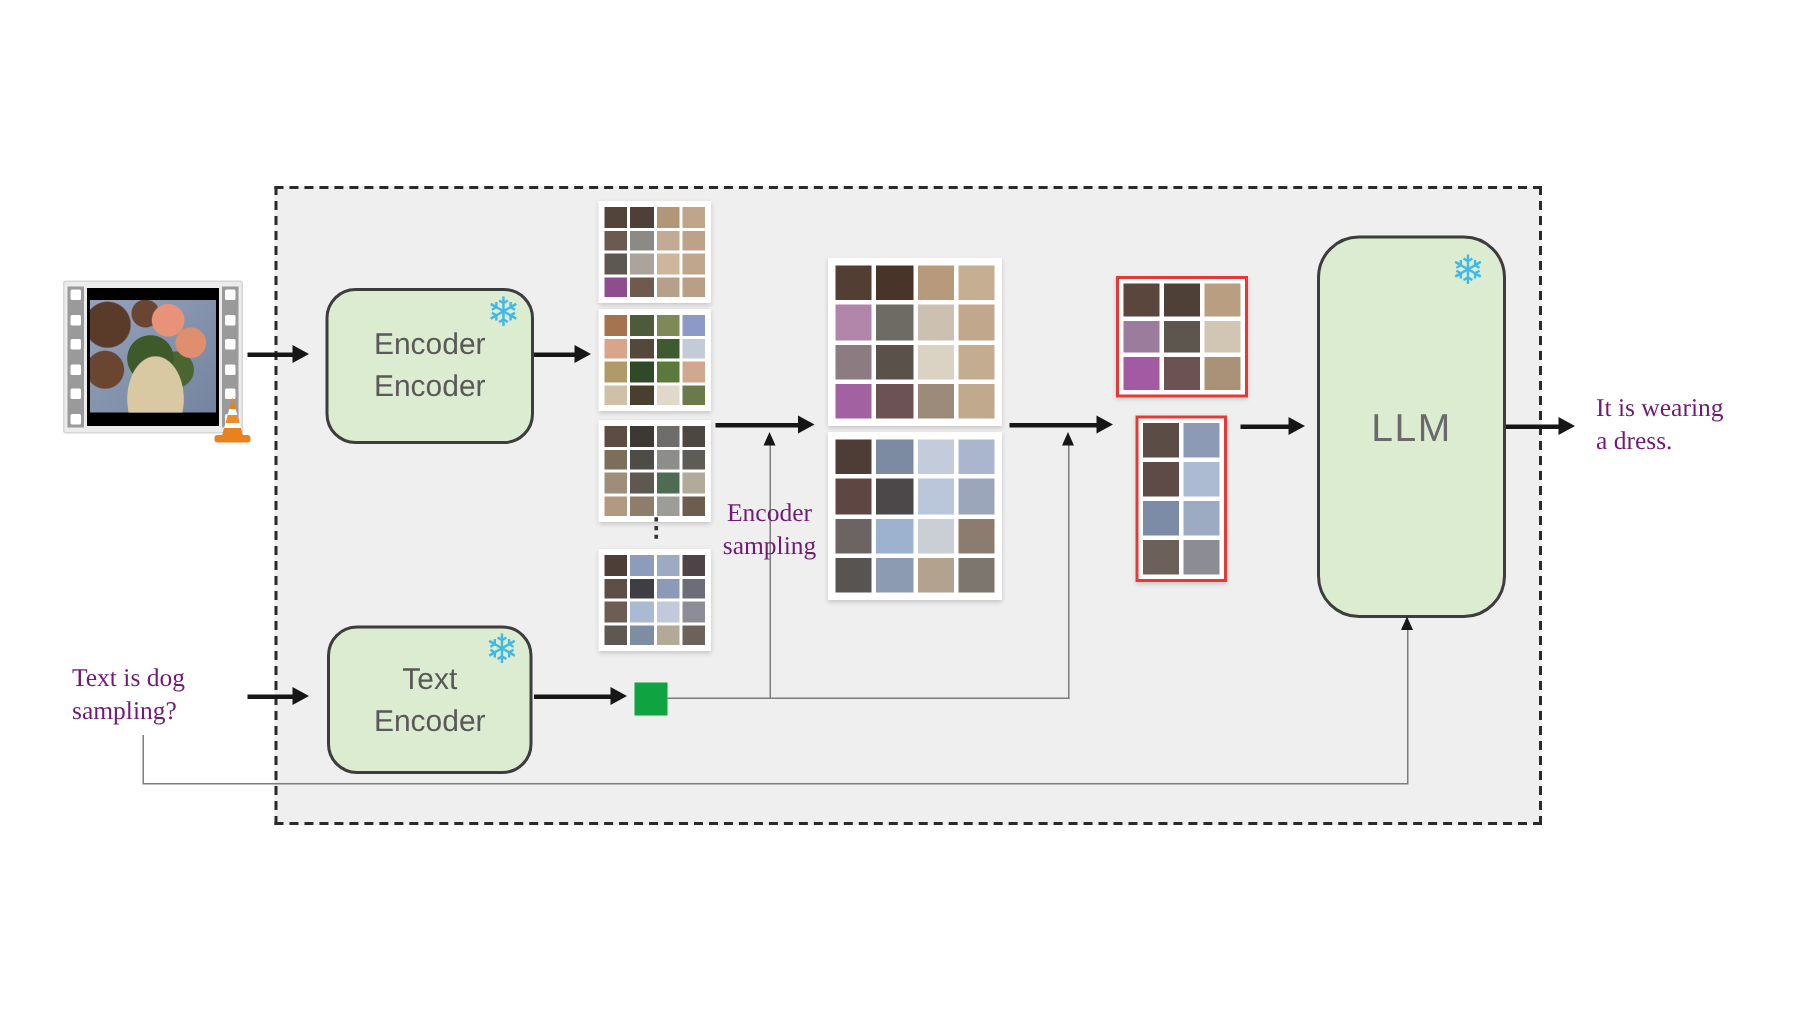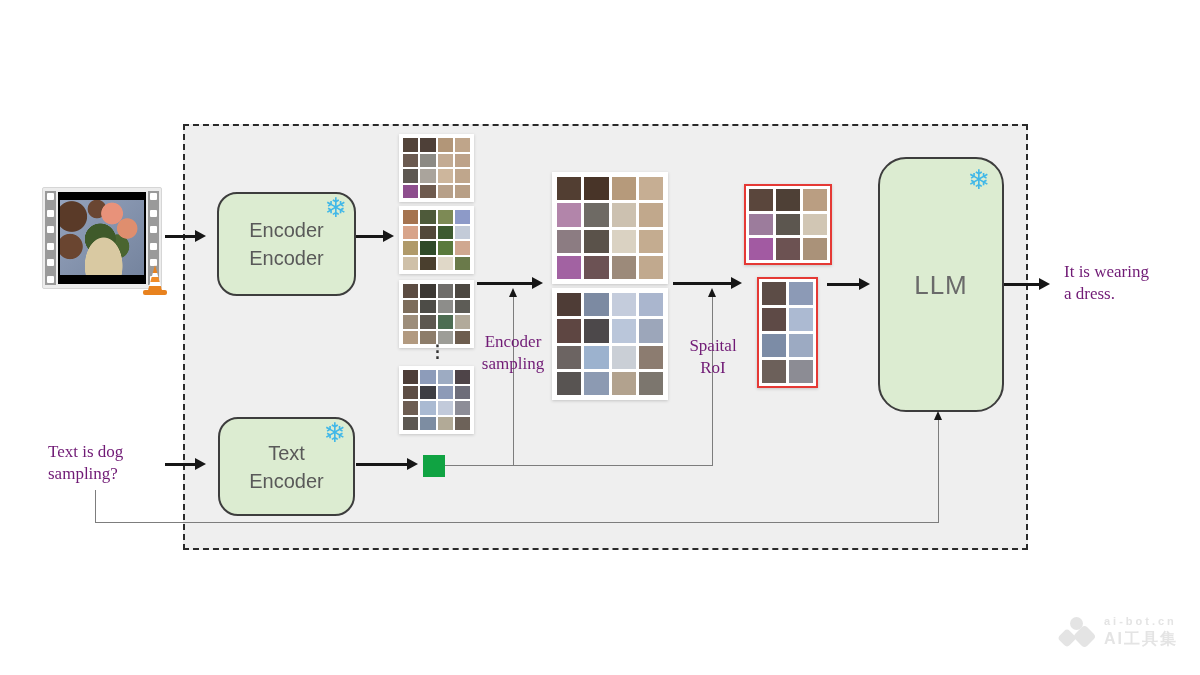--- a/index.html
+++ b/index.html
@@ -292,36 +292,21 @@
   <div class="tl" style="left:95px;top:522px;width:843px;height:1px;"></div>
   <div class="tl" style="left:938px;top:419px;width:1px;height:104px;"></div>
   <div class="uphead" style="left:934px;top:411px;"></div>
 
   <div class="qtoken"></div>
 
   <div class="serif center" style="left:453px;top:331px;width:120px;">
     <div>Encoder</div>
     <div>sampling</div>
   </div>
-  <div class="serif center" style="left:673px;top:335px;width:80px;">
-    <div>Spaital</div>
-    <div>RoI</div>
-  </div>
 
   <div class="serif" style="left:1064px;top:261px;">
     <div>It is wearing</div>
     <div>a dress.</div>
   </div>
 
 
-  <div class="wm">
-    <div class="wm-logo">
-      <div class="wm-head"></div>
-        <div class="wm-b1"></div>
-        <div class="wm-b2"></div>
-    </div>
-    <div>
-      <div class="wm-site">ai-bot.cn</div>
-      <div class="wm-name">AI工具集</div>
-    </div>
-  </div>
 
 </div>
 
 </body></html>

